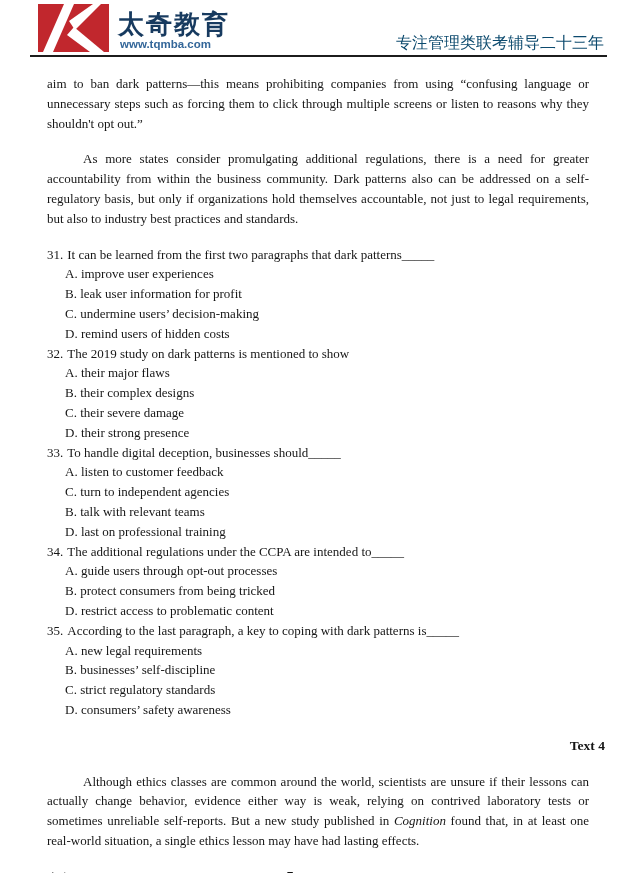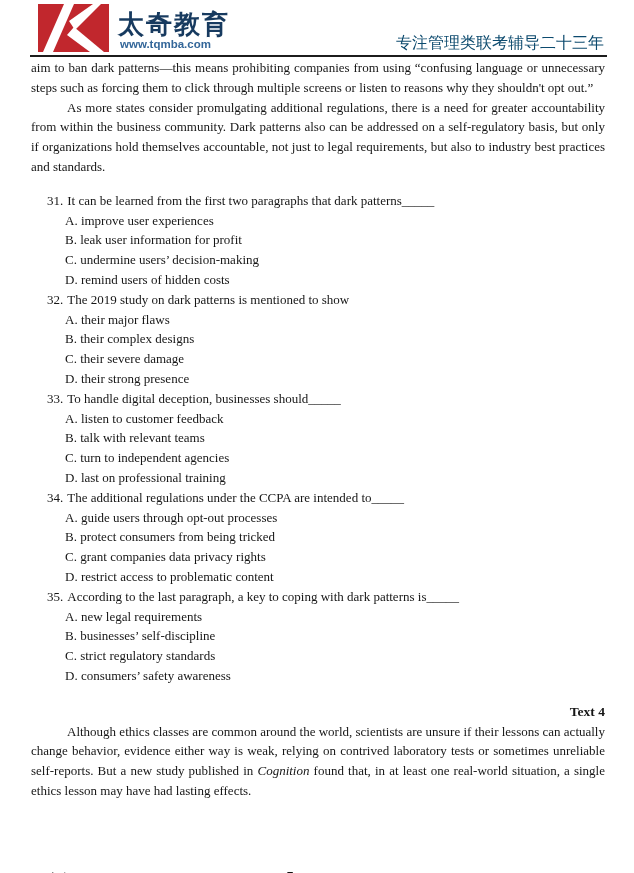--- a/index.html
+++ b/index.html
@@ -28,21 +28,21 @@
   .header-rule {
     position:absolute; left:30px; top:55px; width:577px; height:0;
     border-top:2px solid #1c1c1c;
   }
 
   
   .main {
     position:absolute; left:31px; top:58px; width:574px;
     font-size:13px; line-height:19.8px;
   }
-  .para { margin:0;font-family:Liberation Serif, serif; }
+  .para { margin:16px;font-family:Liberation Serif, serif; }
   .justify { text-align:justify; }
   .indent { text-indent:36px; }
 
   .questions { margin-top:14px; }
   .q-block { margin:0; }
   .q-stem { padding-left:16px; }
   .q-num { margin-right:4px; }
   .q-option { padding-left:34px; }
 
   .text4-heading {
@@ -97,30 +97,29 @@
         <div class="q-stem"><span class="q-num">32.</span><span>The 2019 study on dark patterns is mentioned to show</span></div>
         <div class="q-option">A. their major flaws</div>
         <div class="q-option">B. their complex designs</div>
         <div class="q-option">C. their severe damage</div>
         <div class="q-option">D. their strong presence</div>
       </div>
 
       <div class="q-block">
         <div class="q-stem"><span class="q-num">33.</span><span>To handle digital deception, businesses should_____</span></div>
         <div class="q-option">A. listen to customer feedback</div>
+        <div class="q-option">C. turn to independent agencies</div>
         <div class="q-option">B. talk with relevant teams</div>
-        <div class="q-option">C. turn to independent agencies</div>
         <div class="q-option">D. last on professional training</div>
       </div>
 
       <div class="q-block">
         <div class="q-stem"><span class="q-num">34.</span><span>The additional regulations under the CCPA are intended to_____</span></div>
         <div class="q-option">A. guide users through opt-out processes</div>
         <div class="q-option">B. protect consumers from being tricked</div>
-        <div class="q-option">C. grant companies data privacy rights</div>
         <div class="q-option">D. restrict access to problematic content</div>
       </div>
 
       <div class="q-block">
         <div class="q-stem"><span class="q-num">35.</span><span>According to the last paragraph, a key to coping with dark patterns is_____</span></div>
         <div class="q-option">A. new legal requirements</div>
         <div class="q-option">B. businesses’ self-discipline</div>
         <div class="q-option">C. strict regulatory standards</div>
         <div class="q-option">D. consumers’ safety awareness</div>
       </div>

